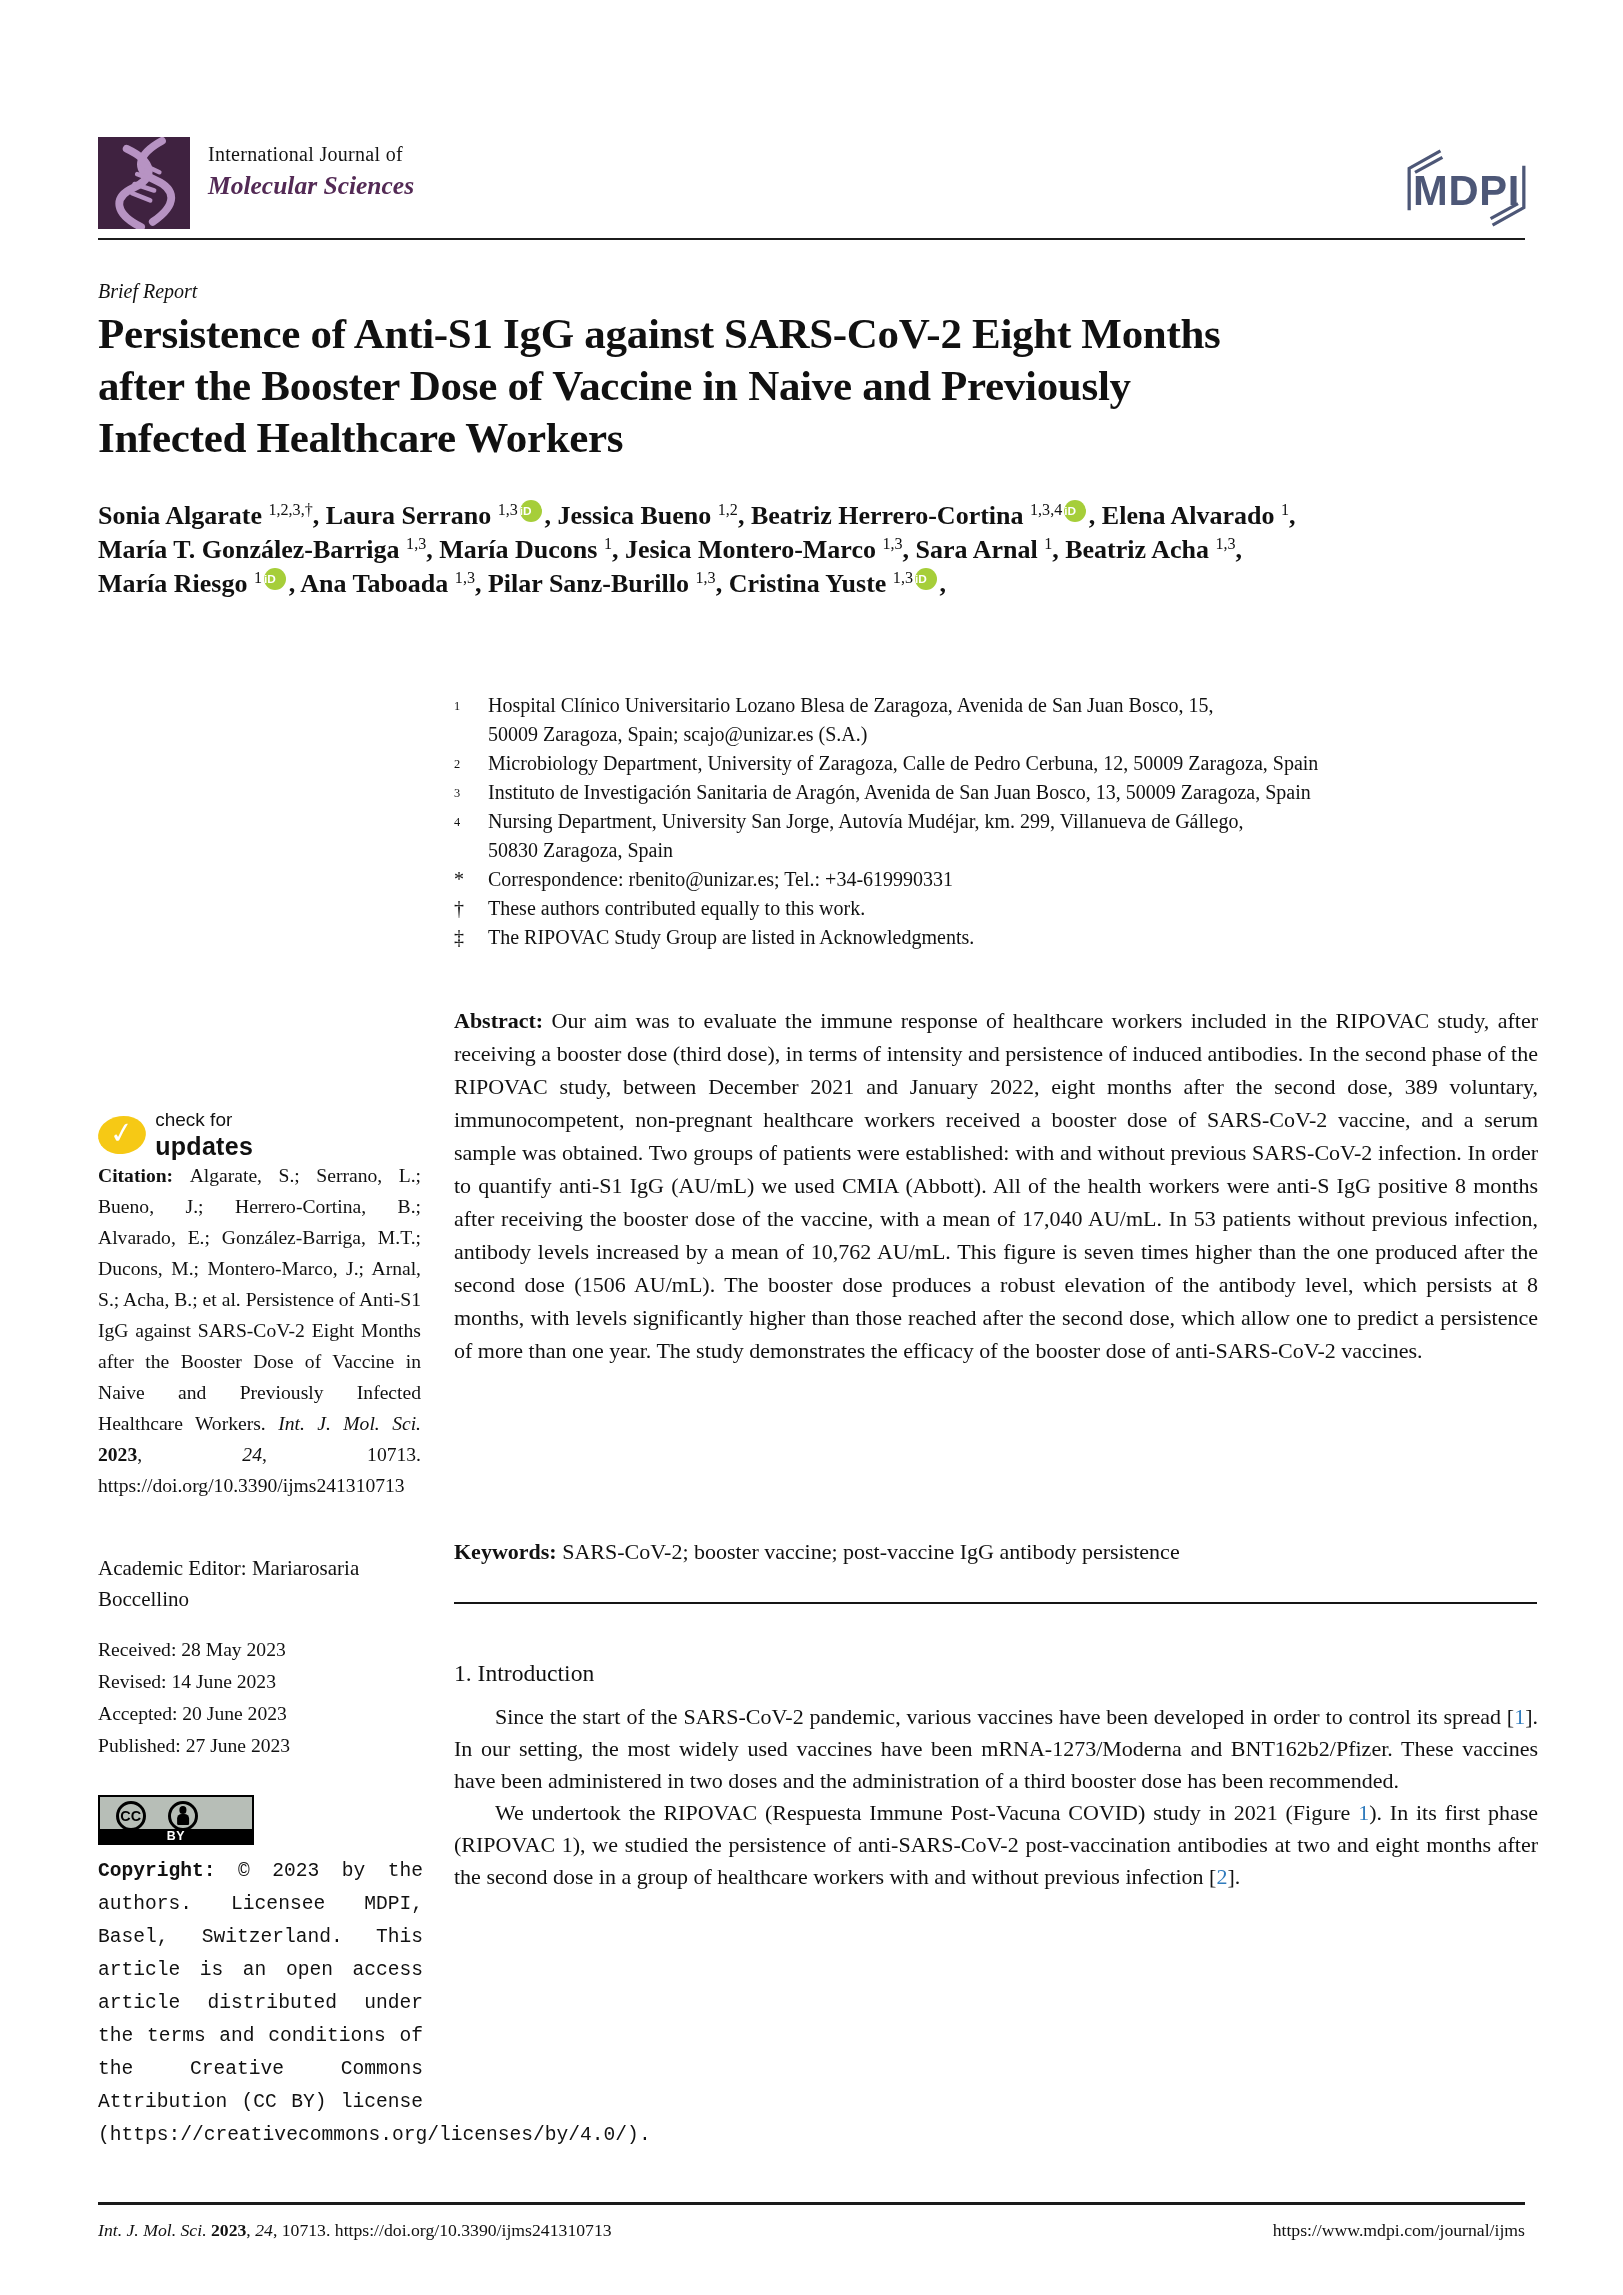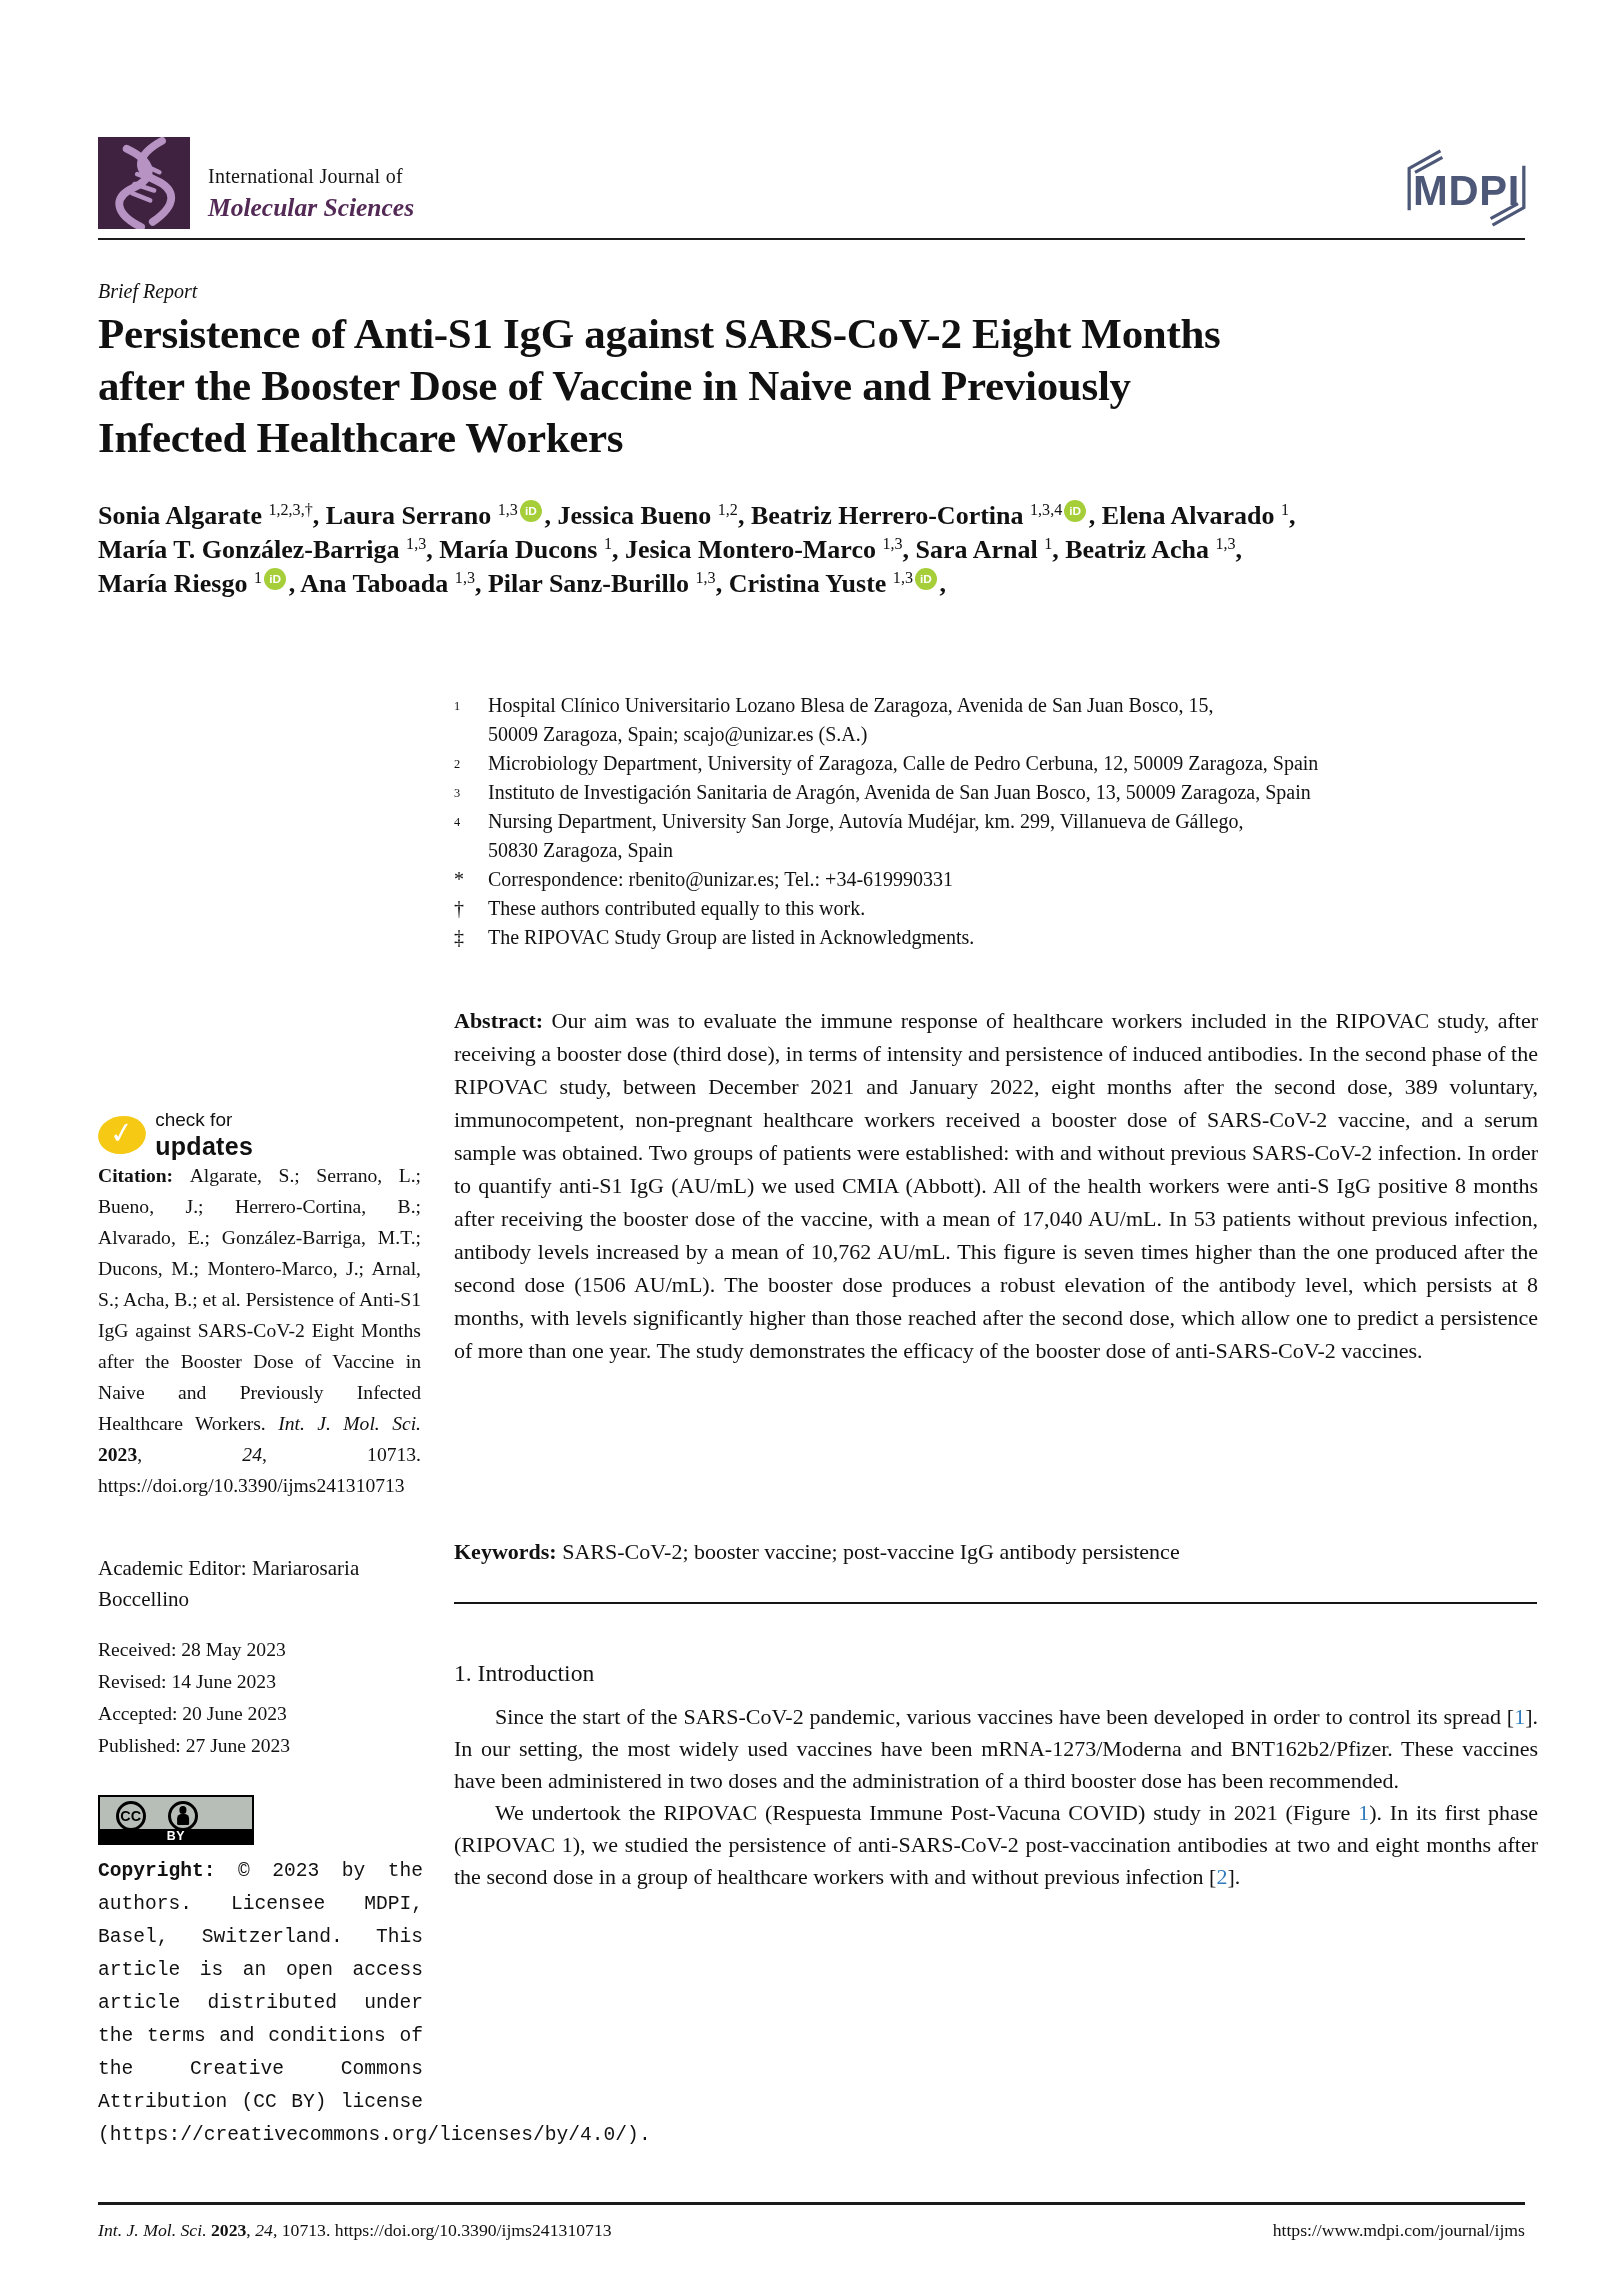--- a/index.html
+++ b/index.html
@@ -3,37 +3,37 @@
 <meta charset="utf-8">
 <style>
   * { margin:0; padding:0; box-sizing:border-box; }
   html,body { background:#ffffff; }
   #page {
     position:relative; width:1623px; height:2295px; background:#ffffff;
     font-family:"Liberation Serif", serif; color:#111;
   }
   
   #logo-box { position:absolute; left:98px; top:137px; width:92px; height:92px; background:#3f2240; }
-  #journal-name { position:absolute; left:208px; top:165px; }
+  #journal-name { position:absolute; left:208px; top:143px; }
   #journal-name .jn1 { font-size:20px; color:#141414; letter-spacing:0.3px; }
   #journal-name .jn2 { font-size:25.5px; font-weight:700; font-style:italic; color:#532a55; margin-top:5.2px; }
   #mdpi-logo { position:absolute; left:1401px; top:145px; }
   #header-rule { position:absolute; left:98px; top:238px; width:1427px; height:2px; background:#1c1c1c; }
   
   #brief-report { position:absolute; left:98px; top:280px; font-size:20px; font-style:italic; }
   #title { position:absolute; left:98px; top:308px; width:1447px; font-size:43px; font-weight:700; line-height:52px; letter-spacing:-0.3px;font-family:Liberation Serif, serif; }
   #authors { position:absolute; left:98px; top:500px; width:1407px; font-size:26px; line-height:31px; }
   .sg-b { font-weight:700; }
   .sg-i { font-style:italic; }
   .sg-sup { font-size:0.62em; position:relative; top:-0.55em; font-weight:400; }
   .sg-link { color:#2f7bbd; }
   .orcid {
     display:inline-block; width:22px; height:22px; border-radius:50%;
     background:#a6ce39; color:#fff; font-family:"Liberation Sans",sans-serif;
-    font-size:11.8px; font-weight:700; text-align:center; line-height:22px;
+    font-size:11.8px; font-weight:700; line-height:22px;
     position:relative; top:-9.2px; margin:0 2.6px 0 2px; letter-spacing:0;
   }
   
   #affils { position:absolute; left:454px; top:691px; width:1085px; font-size:20px; line-height:29px; }
   .aff-row { display:flex; }
   .aff-num { width:34px; flex:0 0 34px; font-size:0.62em; position:relative; top:0.12em; }
   .aff-text { flex:1; white-space:pre-line; }
   .fn-sym { width:34px; flex:0 0 34px; }
   #abstract { position:absolute; left:454px; top:1004px; width:1084px; font-size:22px; line-height:33px; text-align:justify; }
   #keywords { position:absolute; left:454px; top:1539px; width:1084px; font-size:22px; }

